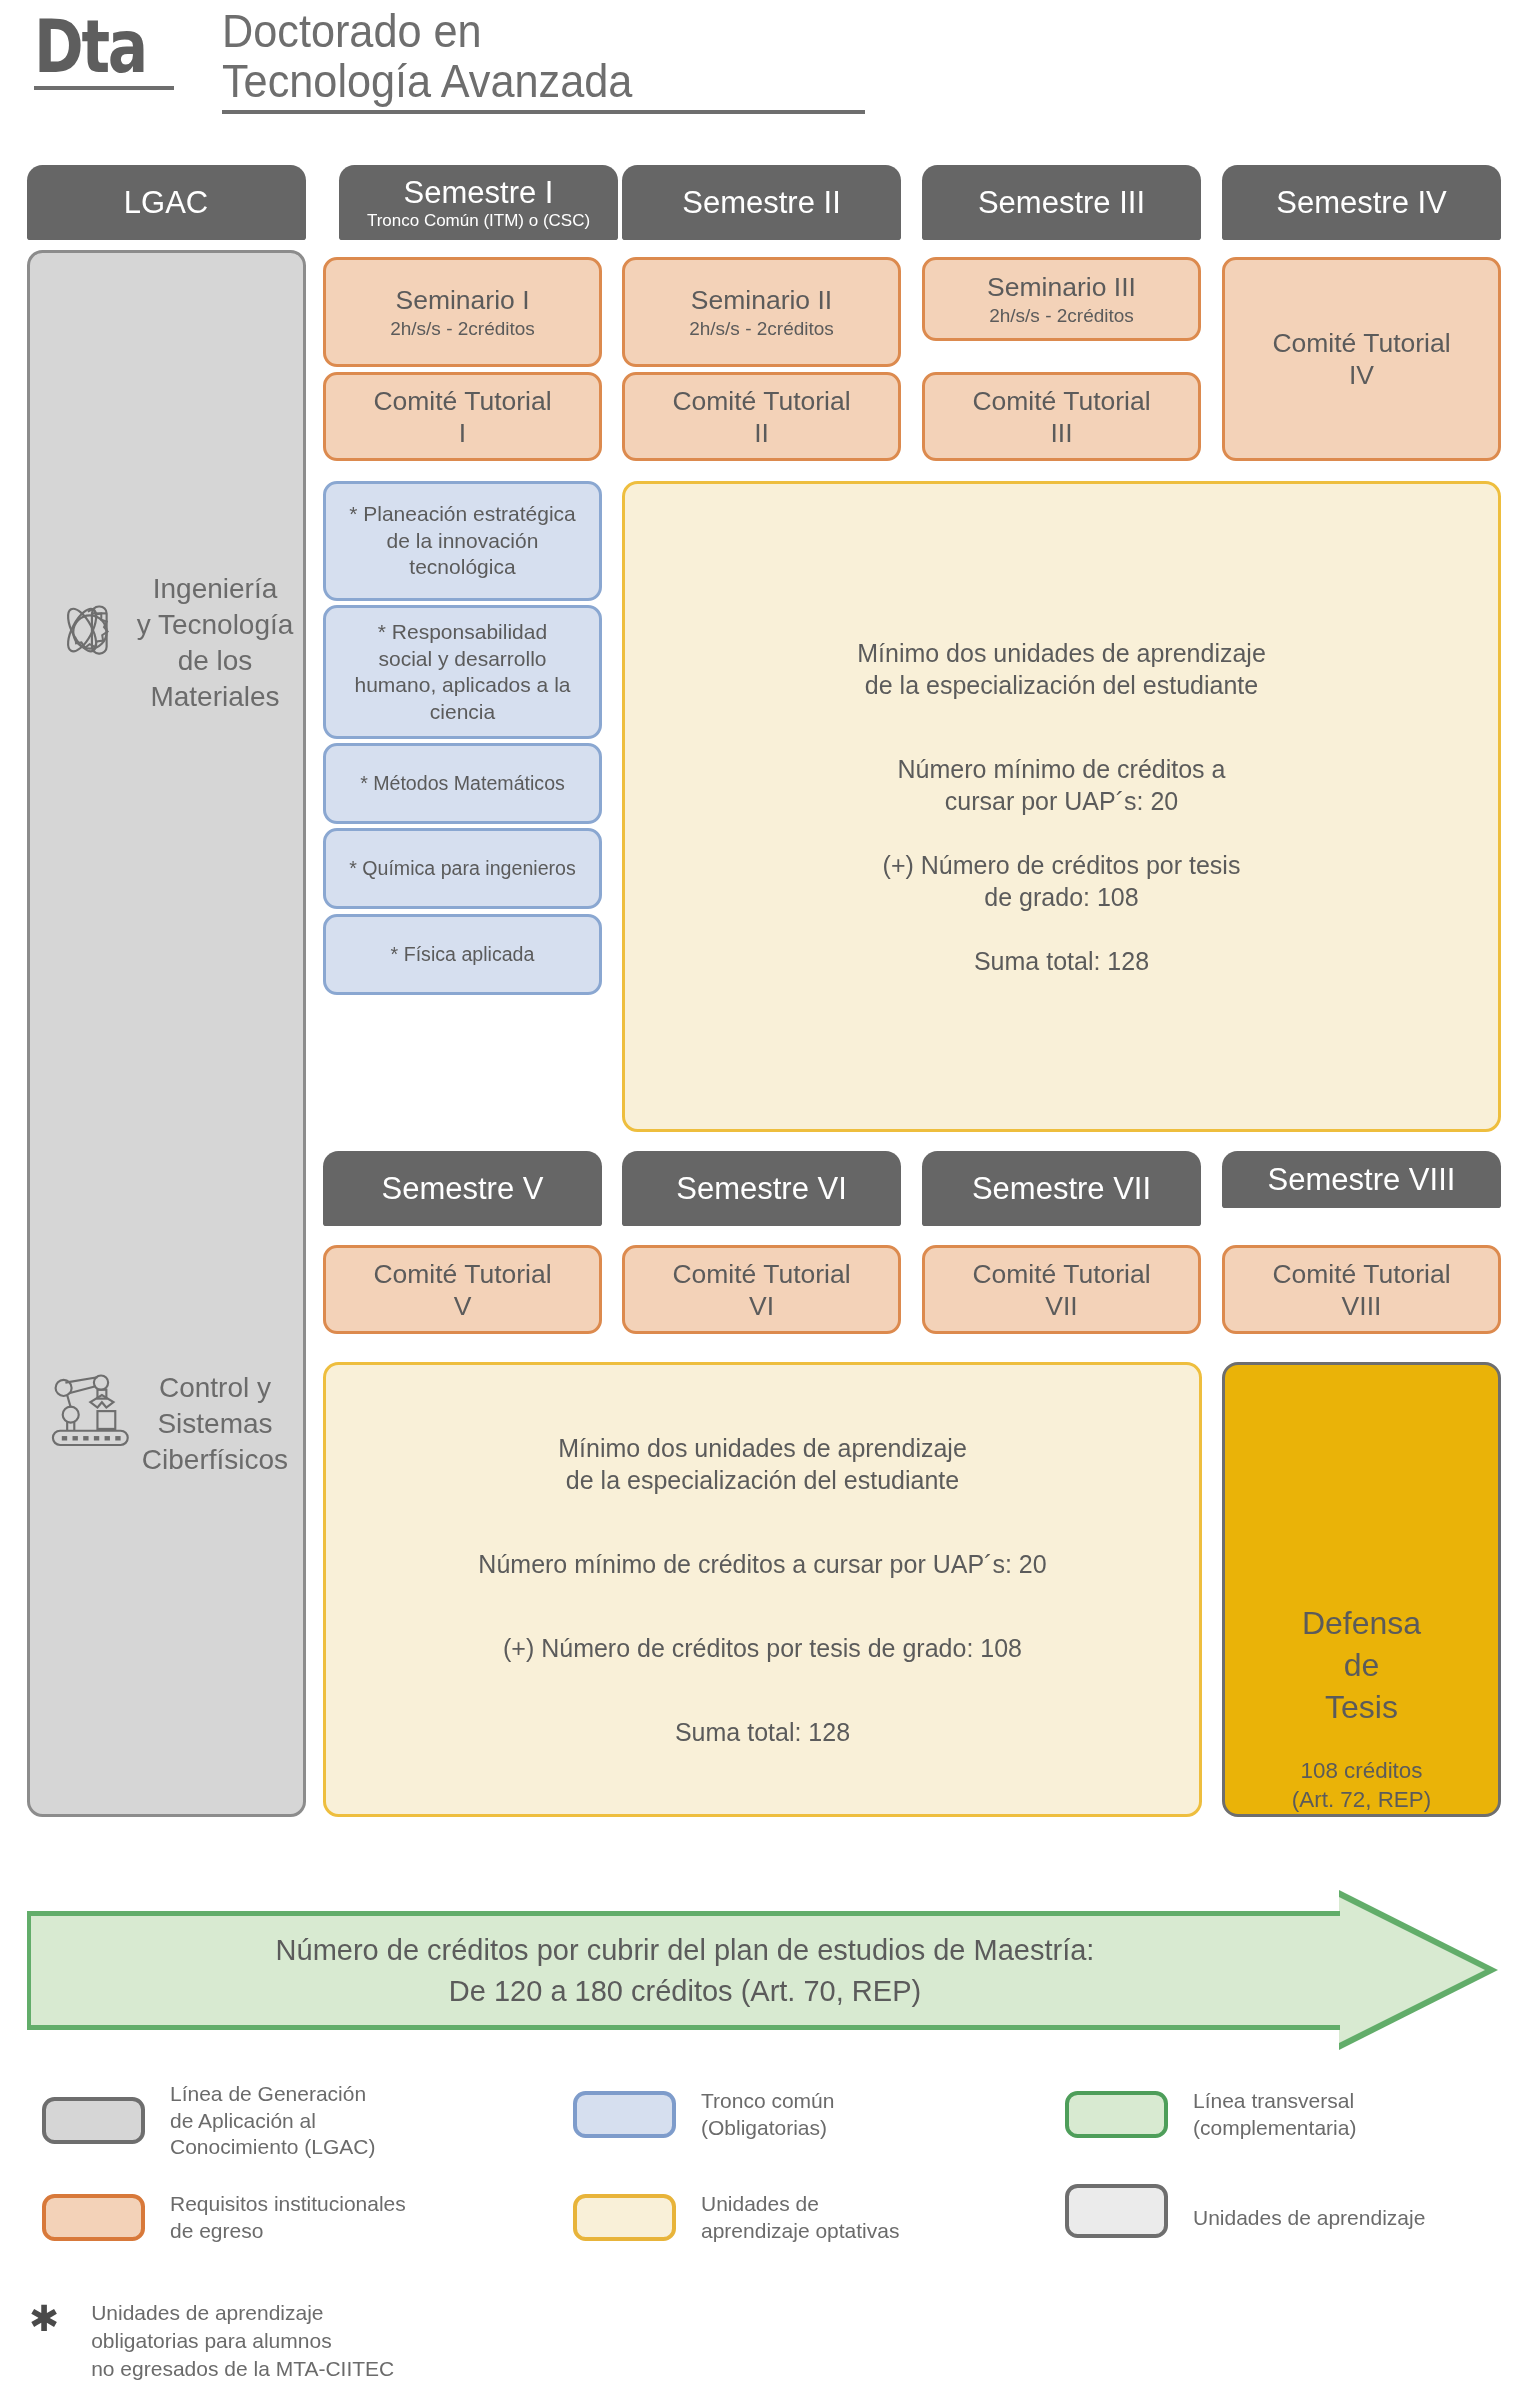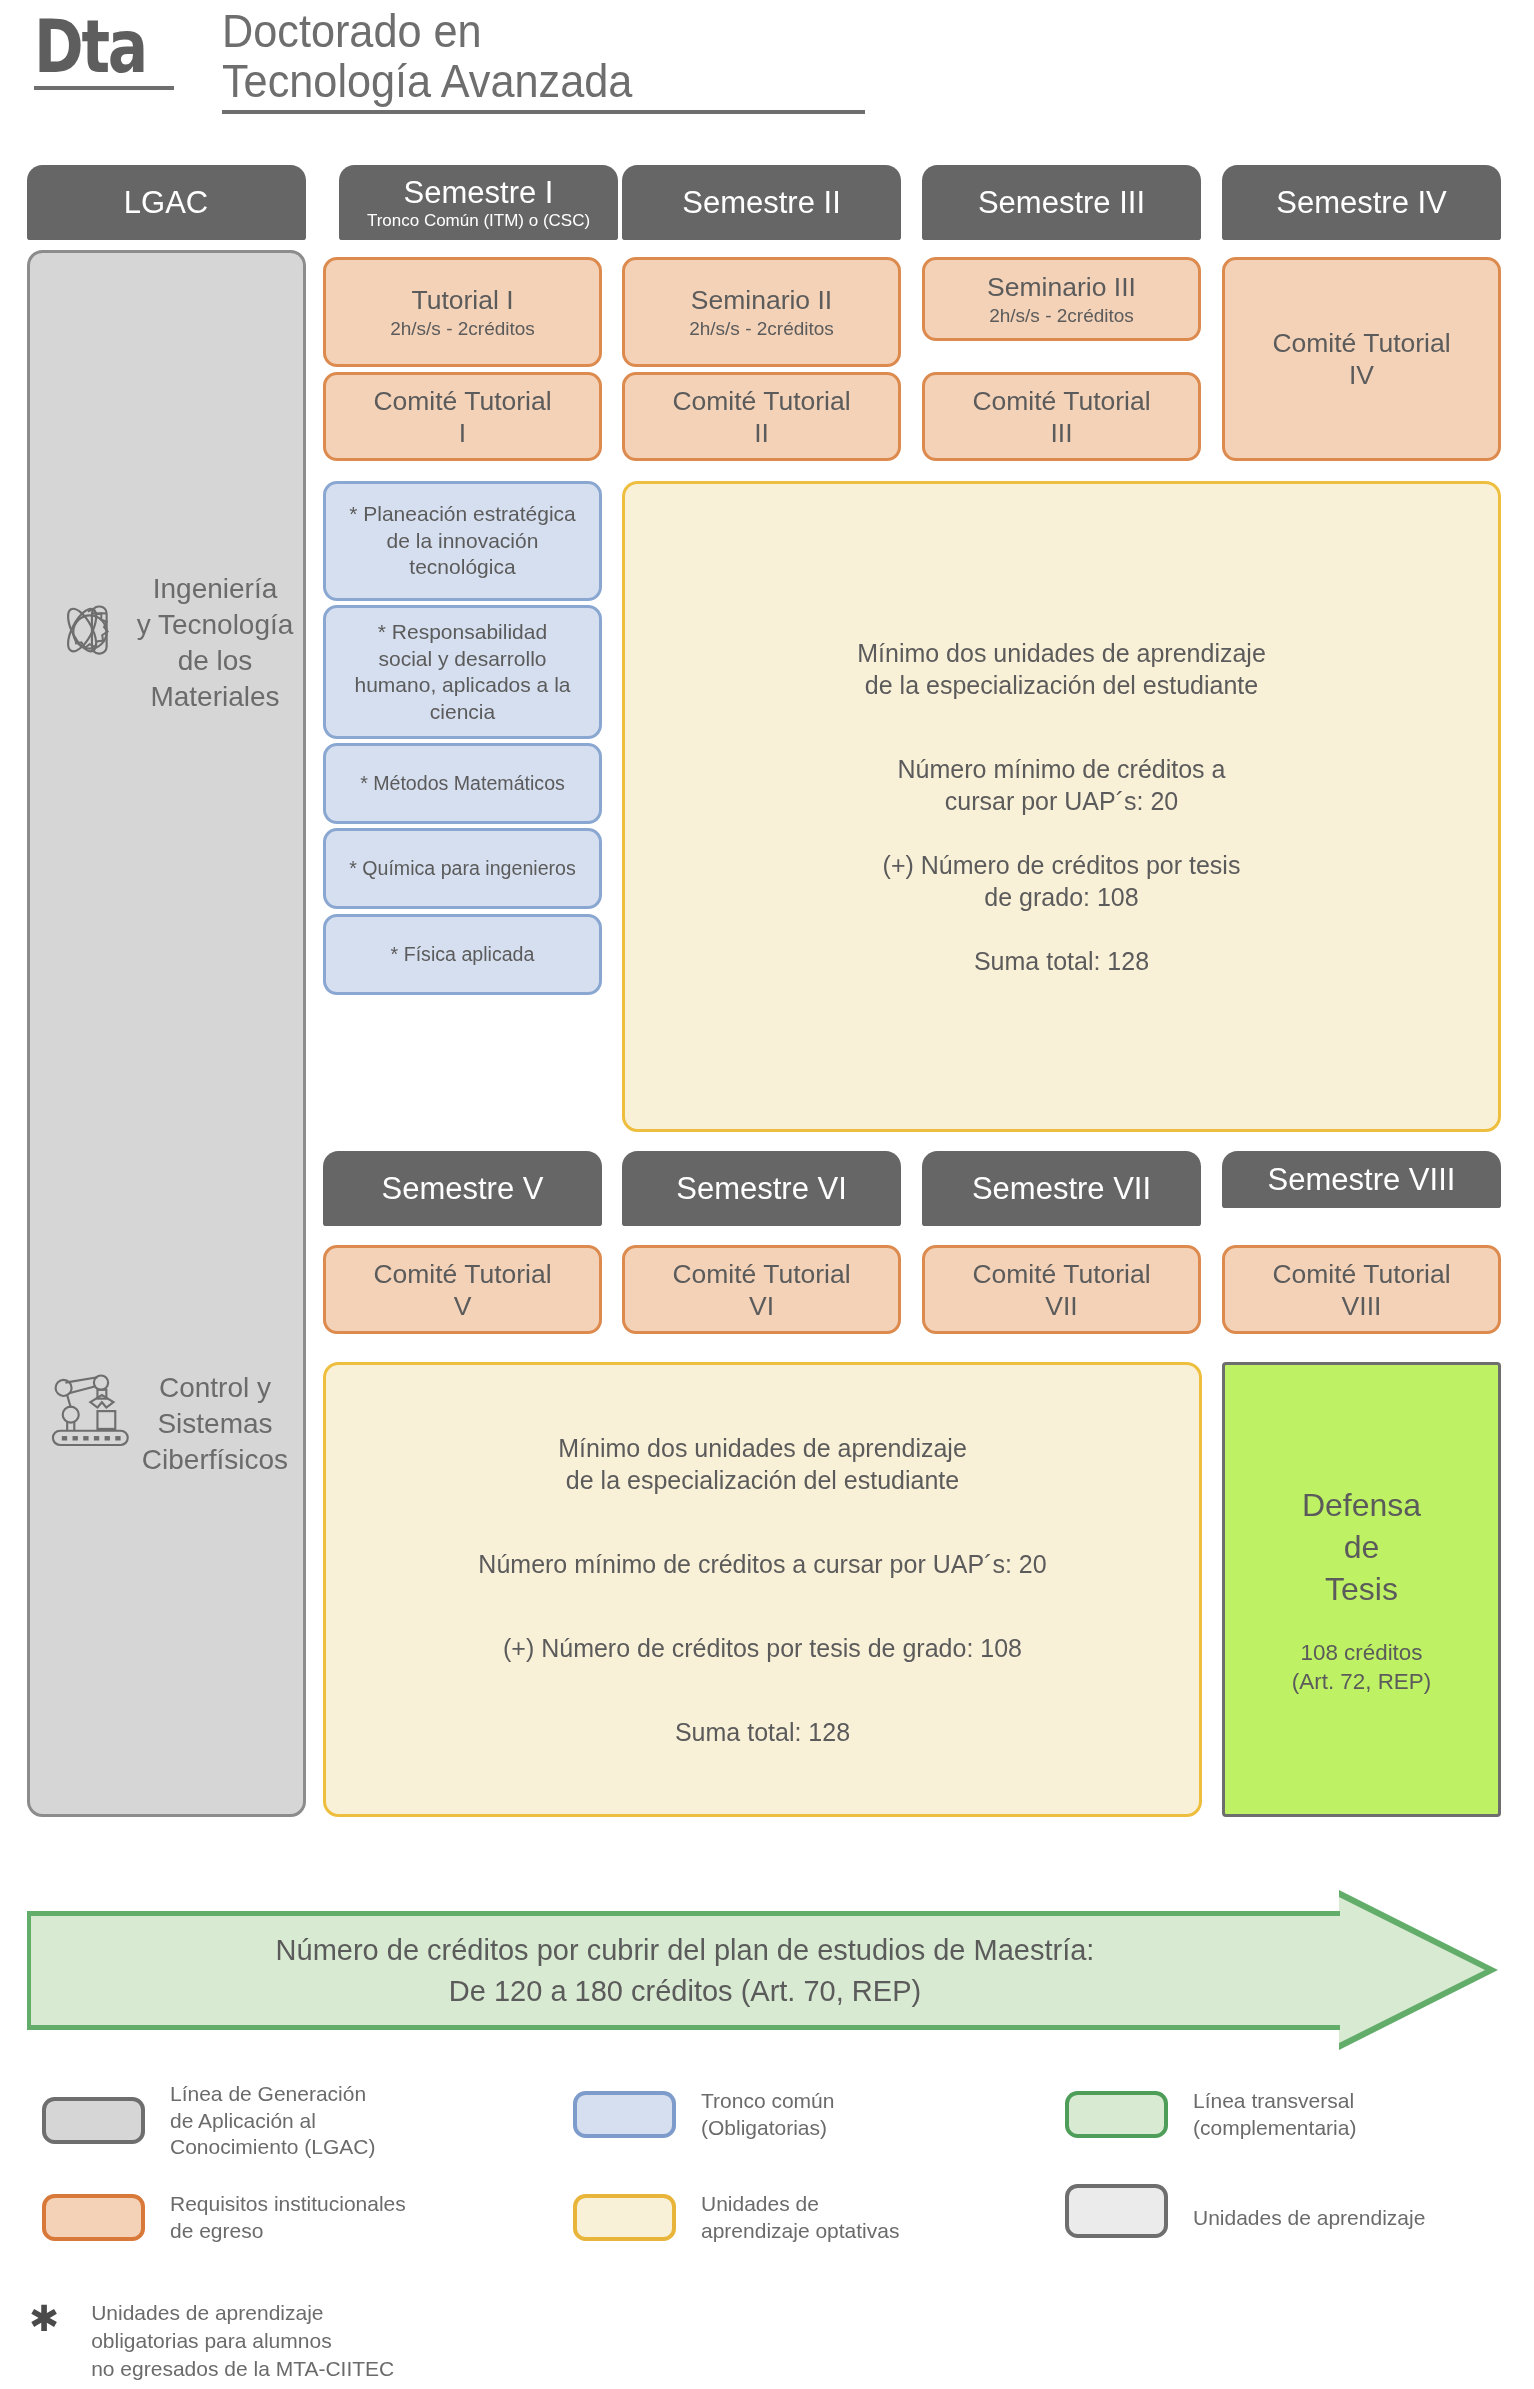--- a/index.html
+++ b/index.html
@@ -143,27 +143,27 @@
     align-items: center;
     justify-content: center;
     text-align: center;
   }
   .ypanel p { font-size: 25px; line-height: 32px; }
   .ypanel .gapA { height: 52px; }
   .ypanel .gapB { height: 32px; }
 
   .defensa {
     position: absolute;
-    border-radius: 4px;
-    background: #bef264;
+    border-radius: 16px;
+    background: #eab308;
     border: 3.5px solid #6E6E6E;
     display: flex;
     flex-direction: column;
     align-items: center;
-    justify-content: center;
+    justify-content: flex-end;
     text-align: center;
   }
   .defensa .big { font-size: 32px; line-height: 42px; }
   .defensa .small { font-size: 22.4px; line-height: 29px; margin-top: 28px; }
 
   
   .arrow-wrap {
     position: absolute;
     left: 26.5px; top: 1890px;
     width: 1474px; height: 161px;
@@ -326,21 +326,21 @@
         </g>
       </svg>
     </div>
     <div class="lgac-label" style="white-space: pre-line;">Control y
 Sistemas
 Ciberfísicos</div>
   </div>
 </div>
 
 <div class="box orange" style="left:323px; top:257px; width:279px; height:110px;">
-  <div class="l1">Tutorial I</div>
+  <div class="l1">Seminario I</div>
   <div class="l2">2h/s/s - 2créditos</div>
 </div>
 <div class="box orange" style="left:622px; top:257px; width:279px; height:110px;">
   <div class="l1">Seminario II</div>
   <div class="l2">2h/s/s - 2créditos</div>
 </div>
 <div class="box orange" style="left:922px; top:257px; width:279px; height:84px;">
   <div class="l1">Seminario III</div>
   <div class="l2">2h/s/s - 2créditos</div>
 </div>

